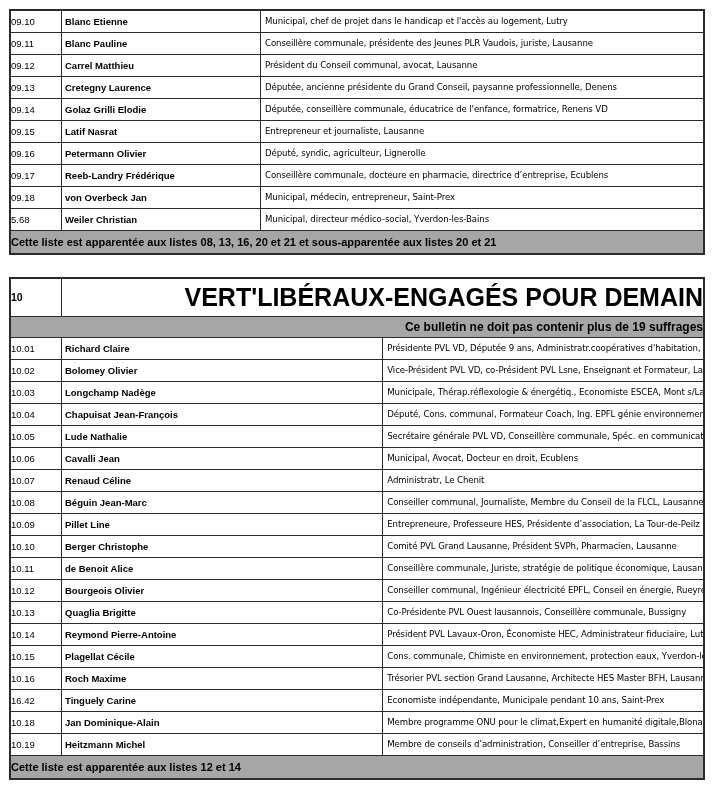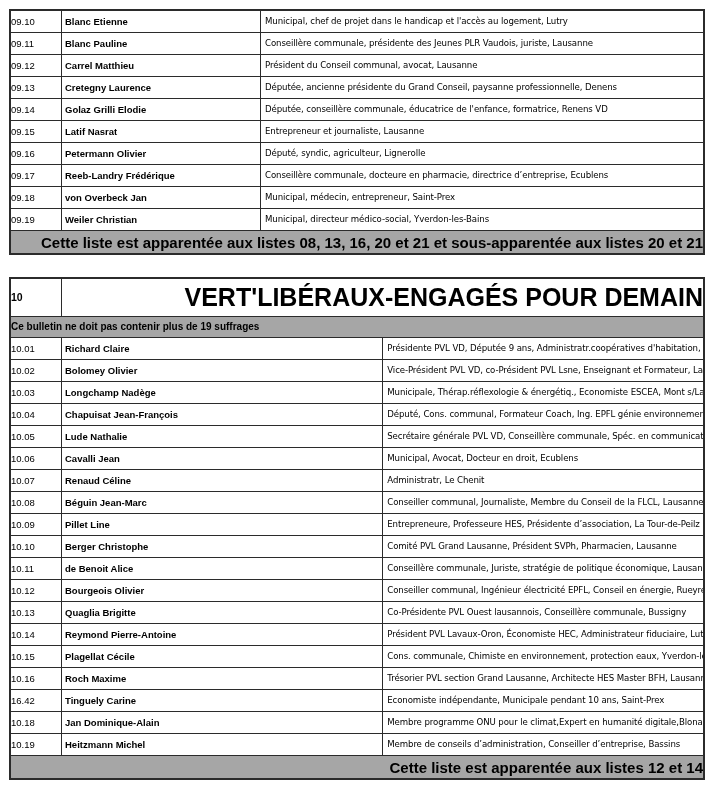--- a/index.html
+++ b/index.html
@@ -12,24 +12,24 @@
       border-collapse: collapse; table-layout: fixed;
     }
     .tbl td {
       border: 1px solid #2b2b2b; padding: 0; height: 21px;
       font-size: 9.5px; line-height: 21px; white-space: nowrap; overflow: hidden;
     }
     .tbl td.num { width: 50px; text-align: left; }
     .tbl td.name { width: 195px; font-weight: bold; padding-left: 3px; }
     .tbl td.desc { padding-left: 4px; font-family: "DejaVu Sans", sans-serif; font-size: 8.6px; letter-spacing: -0.1px; }
     .tbl td.footer {
-      background: #a6a6a6; text-align: right; font-weight: bold; font-size: 15px; height: 22px;
+      background: #a6a6a6; text-align: left; font-weight: bold; font-size: 11px; height: 22px;
       border-bottom: 2px solid #2b2b2b;
     }
-    .tbl td.subhead { background: #a6a6a6; text-align: left; font-weight: bold; font-size: 10px; height: 20px; line-height: 20px; }
+    .tbl td.subhead { background: #a6a6a6; text-align: right; font-weight: bold; font-size: 12px; height: 20px; line-height: 20px; }
     .tbl td.list-no { text-align: left; font-weight: bold; font-size: 10.5px; height: 37px; }
     .tbl td.list-title { text-align: right; font-weight: bold; font-size: 25px; height: 37px; line-height: 37px; }
     #table-09 { top: 9px; border-top: 2px solid #2b2b2b; }
     #table-10 { top: 277px; border-top: 2px solid #2b2b2b; }
     .tbl { border-left: 2px solid #2b2b2b; border-right: 2px solid #2b2b2b; }
   </style>
 </head>
 <body>
 
 <table class="tbl" id="table-09">
@@ -73,21 +73,21 @@
         <td class="num">09.17</td>
         <td class="name">Reeb-Landry Frédérique</td>
         <td class="desc">Conseillère communale, docteure en pharmacie, directrice d’entreprise, Ecublens</td>
       </tr>
       <tr>
         <td class="num">09.18</td>
         <td class="name">von Overbeck Jan</td>
         <td class="desc">Municipal, médecin, entrepreneur, Saint-Prex</td>
       </tr>
       <tr>
-        <td class="num">09.19</td>
+        <td class="num">5.68</td>
         <td class="name">Weiler Christian</td>
         <td class="desc">Municipal, directeur médico-social, Yverdon-les-Bains</td>
       </tr>
     </tbody>
   <tfoot>
     <tr>
       <td colspan="3" class="footer">Cette liste est apparentée aux listes 08, 13, 16, 20 et 21 et sous-apparentée aux listes 20 et 21</td>
     </tr>
   </tfoot>
 </table>

